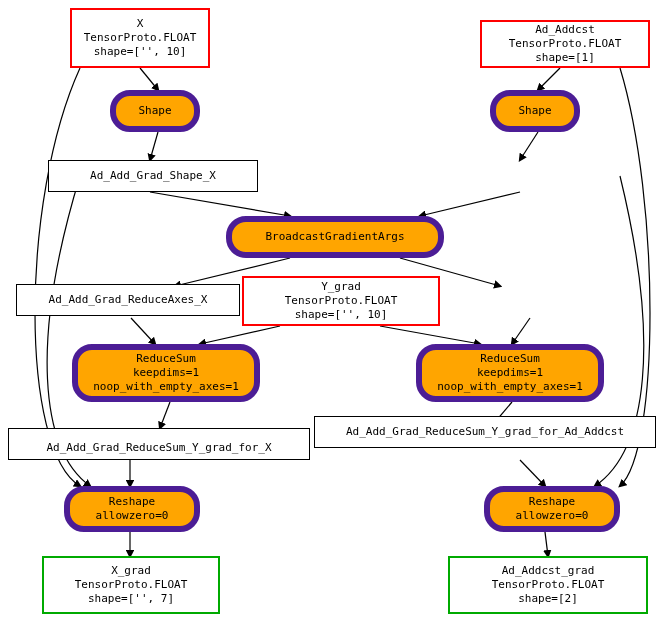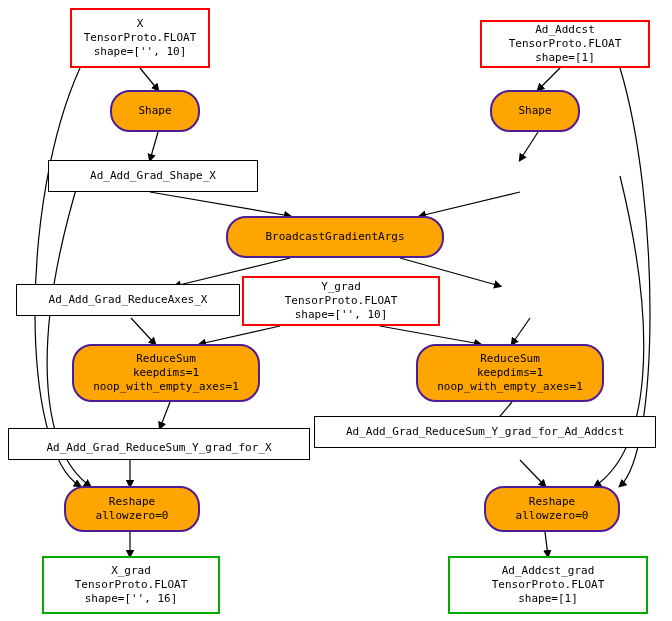--- a/index.html
+++ b/index.html
@@ -32,21 +32,21 @@
       text-align: center;
       line-height: 1.3;
     }
     .node-rect {
       background: #ffffff;
       border: 1px solid #000000;
       padding: 4px 8px;
     }
     .node-oval {
       background: #ffa500;
-      border: 2px solid #4c1d95;
+      border: 6px solid #4c1d95;
       border-radius: 20px;
       padding: 6px 12px;
       font-weight: normal;
     }
     .node-data-red {
       background: #ffffff;
       border: 2px solid #ff0000;
       padding: 4px 8px;
     }
     .node-data-green {
@@ -177,22 +177,22 @@
   </div>
 
   <div class="node node-oval" style="left:484px;top:486px;width:136px;height:46px;">
     <span style="white-space:pre">Reshape
 allowzero=0</span>
   </div>
 
   <div class="node node-data-green" style="left:42px;top:556px;width:178px;height:58px;">
     <span style="white-space:pre">X_grad
 TensorProto.FLOAT
-shape=['', 16]</span>
+shape=['', 7]</span>
   </div>
 
   <div class="node node-data-green" style="left:448px;top:556px;width:200px;height:58px;">
     <span style="white-space:pre">Ad_Addcst_grad
 TensorProto.FLOAT
-shape=[1]</span>
+shape=[2]</span>
   </div>
 
 </div>
 
 </body></html>

